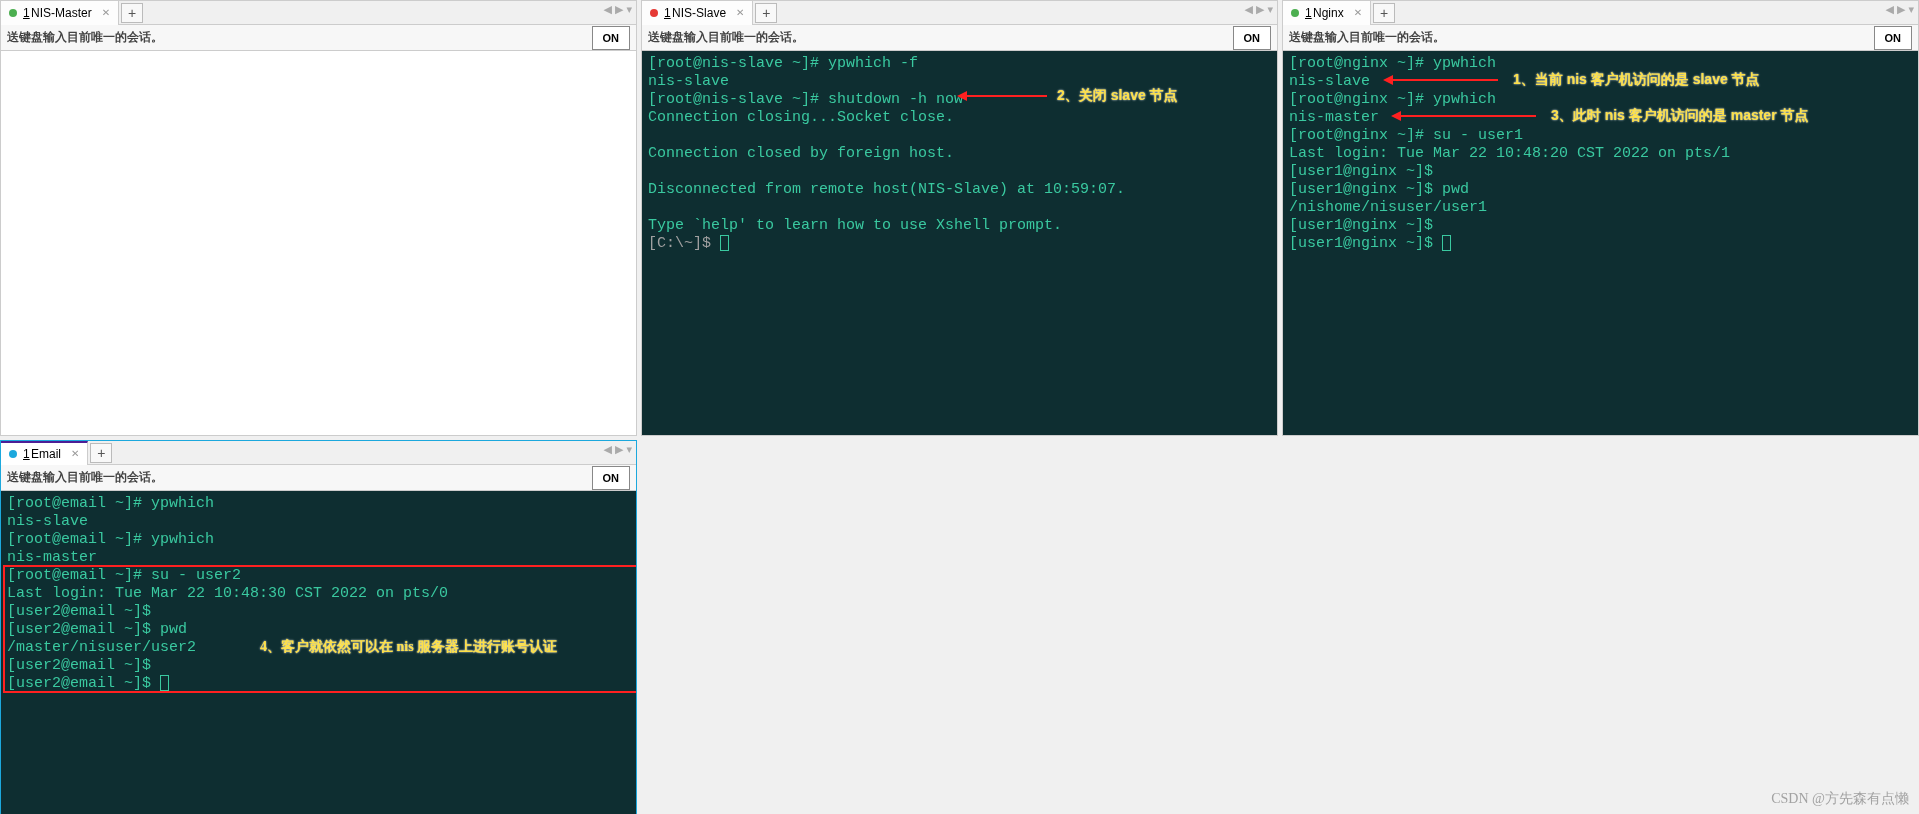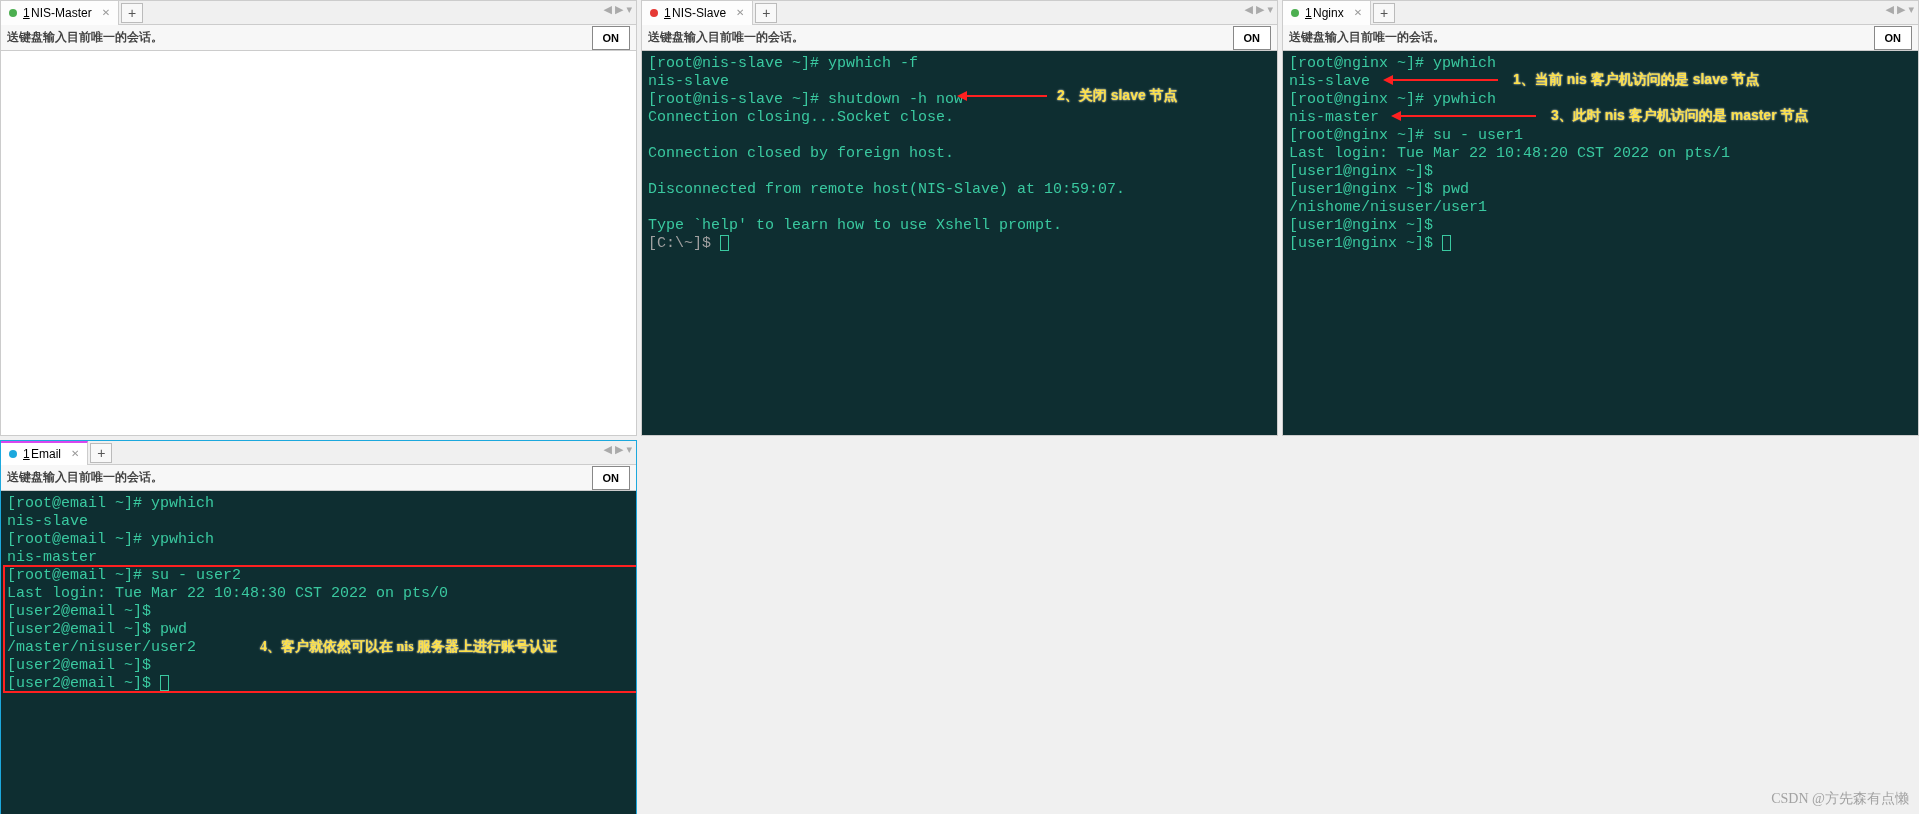--- a/index.html
+++ b/index.html
@@ -107,21 +107,21 @@
 <span>[user1@nginx ~]$ </span><span class="cursor"></span>
 <div class="arrow" style="left:105px; top:28px; width:110px;"></div>
 <div class="annot" style="left:230px; top:20px;">1、当前 nis 客户机访问的是 slave 节点</div>
 <div class="arrow" style="left:113px; top:64px; width:140px;"></div>
 <div class="annot" style="left:268px; top:56px;">3、此时 nis 客户机访问的是 master 节点</div>
 </div>
   </div>
 
   <div class="pane active">
     <div class="tabbar">
-      <div class="tab" style="background:#fff;border-top:2px solid #d946ef;">
+      <div class="tab" style="background:#fff;border-top:2px solid #4c1d95;">
         <span class="dot blue"></span>
         <span><span class="num">1</span> <span>Email</span></span>
         <span class="close">✕</span>
       </div>
       <div class="addtab">+</div>
       <div class="navarrows">◀ ▶ ▾</div>
     </div>
     <div class="toolbar">
       <span class="toolbar-text">送键盘输入目前唯一的会话。</span>
       <button class="onbtn">ON</button>

